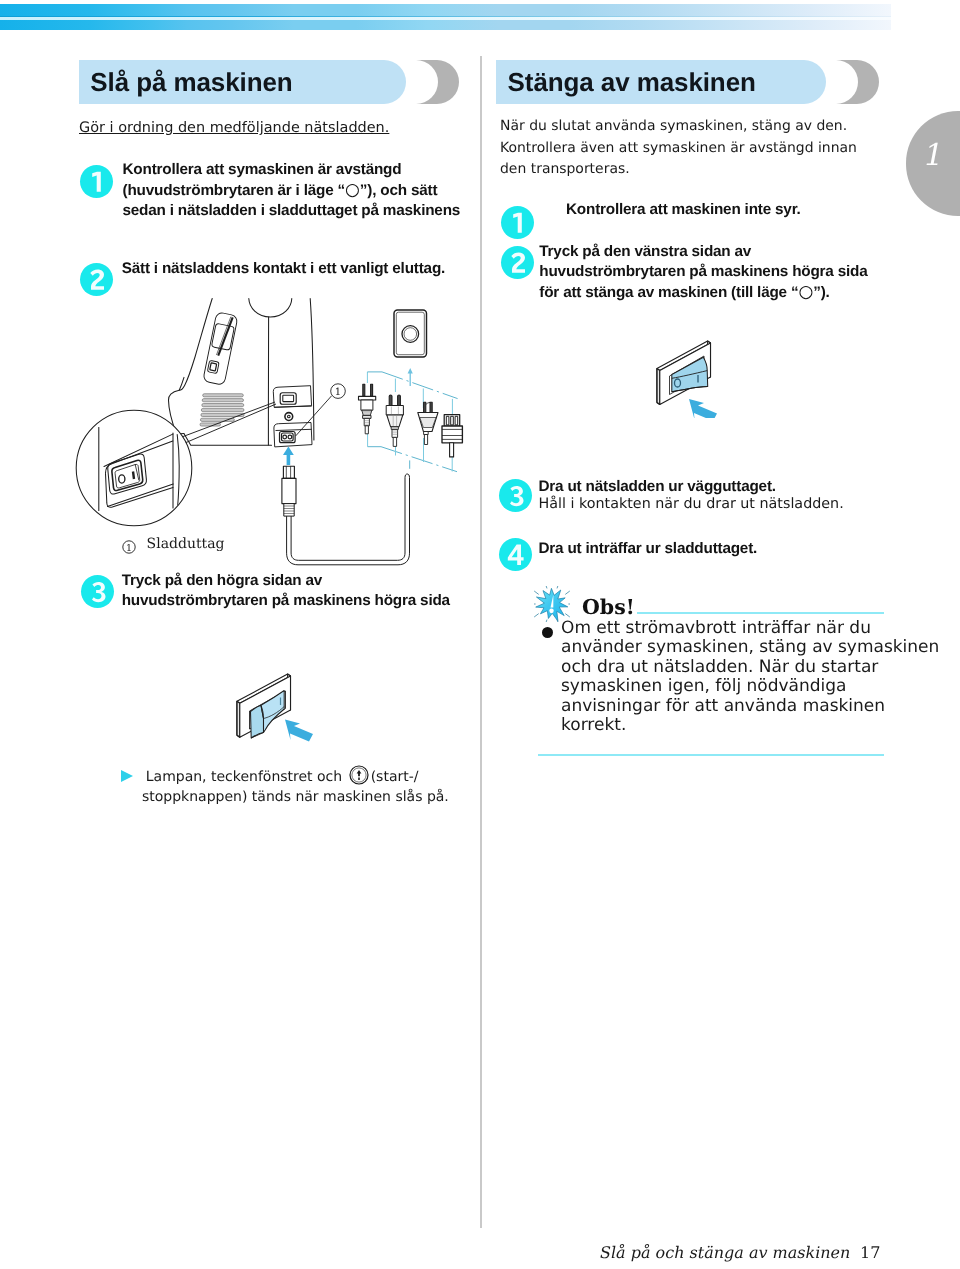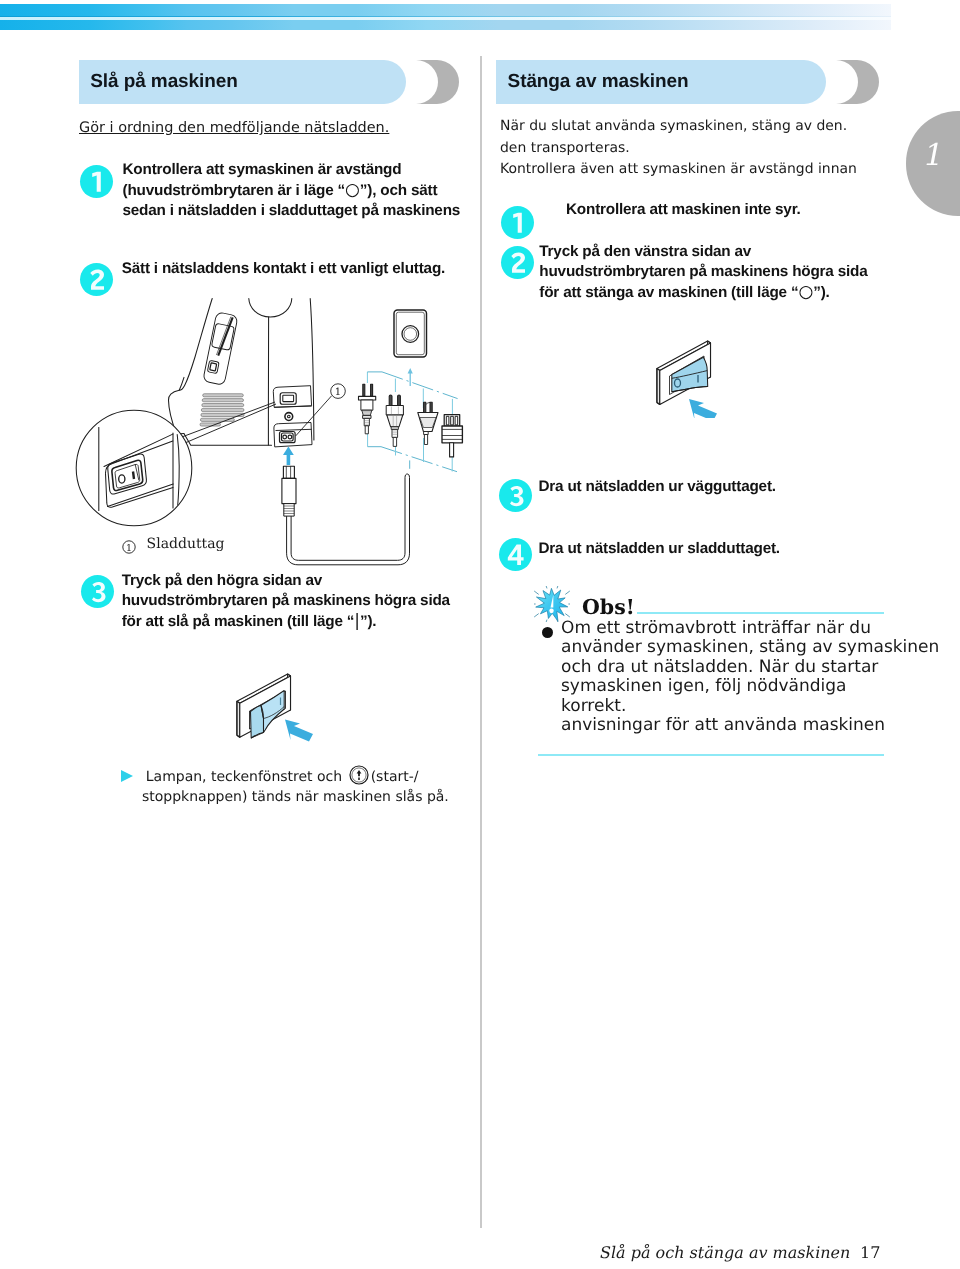--- a/index.html
+++ b/index.html
@@ -23,21 +23,21 @@
            background:#b0b0b0;border-radius:52px 0 0 52px;}
   .chaptab span{position:absolute;left:8px;top:27px;width:40px;text-align:center;
            font-family:"DejaVu Serif",serif;font-style:italic;font-size:30px;color:#ffffff;}
 
   
   .hbar{position:absolute;height:44px;}
   .hbar .blue{position:absolute;left:0;top:0;height:44px;
               background:#bfe1f5;border-radius:0 22px 22px 0;}
   .hbar .arrow{position:absolute;top:0;width:43px;height:44px;}
   .hbar h2{position:absolute;left:11.3px;top:0;margin:0;line-height:44px;white-space:nowrap;
-           font-family:"Liberation Sans",sans-serif;font-weight:bold;font-size:19px;color:#10161c;
+           font-family:"Liberation Sans",sans-serif;font-weight:bold;font-size:26px;color:#10161c;
            letter-spacing:-0.1px;}
 
   
   .intro{position:absolute;font-family:"DejaVu Sans",sans-serif;font-size:13.95px;color:#1a1a1a;line-height:21.7px;white-space:nowrap;}
   .intro-l{font-size:14.45px;text-decoration:underline;}
   .stepnum{position:absolute;width:33px;height:33px;border-radius:50%;background:#19e9ec;}
   .stepnum svg{position:absolute;left:0;top:0;}
   .steptxt{position:absolute;font-family:"Liberation Sans",sans-serif;font-weight:bold;font-size:15.3px;color:#131313;line-height:20.2px;letter-spacing:-0.2px;}
   .oglyph{font-family:"DejaVu Sans",sans-serif;font-weight:normal;font-size:17px;letter-spacing:0;}
   .note{position:absolute;font-family:"DejaVu Sans",sans-serif;font-size:13.85px;color:#1a1a1a;line-height:20.5px;white-space:nowrap;}
@@ -295,21 +295,20 @@
   <div class="cap" style="left:146.6px;top:536px;">Sladduttag</div>
 
   <div class="stepnum" style="left:80.8px;top:574.5px;">
     <svg width="34" height="34" viewBox="0 0 34 34">
         <path d="M11.0 24.5 C12.7 26.3 14.8 27.2 17.4 27.2 C21.6 27.2 24.5 24.9 24.5 21.5 C24.5 19.0 22.9 17.4 20.3 16.9 C22.6 16.1 23.9 14.5 23.9 12.3 C23.9 9.1 21.3 6.9 17.5 6.9 C15.0 6.9 13.0 7.8 11.4 9.4 L13.4 12.0 C14.6 10.7 15.9 10.1 17.4 10.1 C19.0 10.1 20.0 11.0 20.0 12.5 C20.0 14.2 18.8 15.1 16.4 15.1 L15.1 15.1 L15.1 18.1 L16.5 18.1 C19.2 18.1 20.5 19.2 20.5 21.1 C20.5 23.1 19.2 24.2 17.0 24.2 C15.4 24.2 14.0 23.6 12.7 22.3 Z" fill="#f2fdfe"></path>
       </svg>
   </div>
   <div class="steptxt" style="left:121.7px;top:570.5px;width:380px;">
     <div>Tryck på den högra sidan av</div>
     <div>huvudströmbrytaren på maskinens högra sida</div>
-    <div><span>för att slå på maskinen (till läge “</span><span class="oglyph">|</span><span>”).</span></div>
   </div>
 
   <svg style="position:absolute;left:225px;top:665px;" width="105" height="80" viewBox="0 0 105 80">
     <g stroke="#1f1f1f" stroke-width="1.1" stroke-linejoin="round">
 
       <path d="M11.9 36.3 L62.6 9 L65.5 11 L14.8 38.3 Z" fill="#fff"></path>
       <path d="M11.9 36.3 L14.8 38.3 L14.8 72.3 L11.9 70.3 Z" fill="#e8e8e8"></path>
       <path d="M62.6 9 L65.5 11 L65.5 45 L62.6 43 Z" fill="#e8e8e8"></path>
       <path d="M14.8 38.3 L65.5 11 L65.5 45 L14.8 72.3 Z" fill="#fff"></path>
       <path d="M11.9 70.3 L14.8 72.3" fill="none"></path>
@@ -345,22 +344,22 @@
   <div class="hbar" style="left:496.3px;top:60px;width:150px;">
     <div class="blue" style="width:330px;"></div>
     <svg class="arrow" style="left:339.5px;" viewBox="0 0 43 44">
       <path d="M0 0 H21 A22 22 0 0 1 21 44 H0 A22 22 0 0 0 0 0 Z" fill="#b3b3b3"></path>
     </svg>
     <h2>Stänga av maskinen</h2>
   </div>
 
   <div class="intro" style="left:500px;top:116px;width:400px;">
     <div>När du slutat använda symaskinen, stäng av den.</div>
+    <div>Kontrollera även att symaskinen är avstängd innan</div>
     <div>den transporteras.</div>
-    <div>Kontrollera även att symaskinen är avstängd innan</div>
   </div>
 
   <div class="stepnum" style="left:500.5px;top:206px;">
     <svg width="34" height="34" viewBox="0 0 34 34">
         <path d="M12.2 12.0 L12.2 8.2 L17.0 6.8 L20.8 6.8 L20.8 26.8 L16.7 26.8 L16.7 10.6 Z" fill="#f2fdfe"></path>
       </svg>
   </div>
   <div class="steptxt" style="left:566px;top:200px;width:380px;">Kontrollera att maskinen inte syr.</div>
 
   <div class="stepnum" style="left:500.5px;top:245.8px;">
@@ -395,27 +394,28 @@
     <path d="M44 66 L59 70 L53 72.5 L72 80.5 L68 88 L49 80 L49.5 86.5 Z" fill="#3badde"></path>
   </svg>
 
 
   <div class="stepnum" style="left:499.2px;top:479px;">
     <svg width="34" height="34" viewBox="0 0 34 34">
         <path d="M11.0 24.5 C12.7 26.3 14.8 27.2 17.4 27.2 C21.6 27.2 24.5 24.9 24.5 21.5 C24.5 19.0 22.9 17.4 20.3 16.9 C22.6 16.1 23.9 14.5 23.9 12.3 C23.9 9.1 21.3 6.9 17.5 6.9 C15.0 6.9 13.0 7.8 11.4 9.4 L13.4 12.0 C14.6 10.7 15.9 10.1 17.4 10.1 C19.0 10.1 20.0 11.0 20.0 12.5 C20.0 14.2 18.8 15.1 16.4 15.1 L15.1 15.1 L15.1 18.1 L16.5 18.1 C19.2 18.1 20.5 19.2 20.5 21.1 C20.5 23.1 19.2 24.2 17.0 24.2 C15.4 24.2 14.0 23.6 12.7 22.3 Z" fill="#f2fdfe"></path>
       </svg>
   </div>
   <div class="steptxt" style="left:538.5px;top:476.5px;width:380px;">Dra ut nätsladden ur vägguttaget.</div>
+  <div class="note note-sub" style="left:538.5px;top:493.5px;width:380px;">Håll i kontakten när du drar ut nätsladden.</div>
 
   <div class="stepnum" style="left:499.2px;top:538.1px;">
     <svg width="34" height="34" viewBox="0 0 34 34">
         <path d="M18.2 27.0 L18.2 22.4 L8.8 22.4 L8.8 19.4 L17.6 6.6 L22.0 6.6 L22.0 19.3 L24.6 19.3 L24.6 22.4 L22.0 22.4 L22.0 27.0 Z M18.2 19.3 L18.2 11.2 L12.7 19.3 Z" fill="#f2fdfe"></path>
       </svg>
   </div>
-  <div class="steptxt" style="left:538.5px;top:538.5px;width:380px;">Dra ut nätsladden ur sladduttaget.</div>
+  <div class="steptxt" style="left:538.5px;top:538.5px;width:380px;">Dra ut inträffar ur sladduttaget.</div>
 
   <div class="noticebox">
     <svg class="starburst" width="36" height="36" viewBox="0 0 44 44">
       <defs>
           <linearGradient id="bgrad" x1="0" y1="0" x2="1" y2="1">
         <stop offset="0%" stop-color="#6fe6f5"></stop>
             <stop offset="45%" stop-color="#3fc8f0"></stop>
             <stop offset="100%" stop-color="#1eb4ec"></stop>
       </linearGradient>
         </defs>
@@ -436,21 +436,21 @@
       <ellipse cx="21.4" cy="30.4" rx="2.7" ry="2.9" fill="#ffffff"></ellipse>
     </svg>
     <span class="noticetitle">Obs!</span>
     <div class="noticerule"></div>
     <div class="noticebullet"></div>
     <div class="noticebody">
       <div>Om ett strömavbrott inträffar när du</div>
       <div>använder symaskinen, stäng av symaskinen</div>
       <div>och dra ut nätsladden. När du startar</div>
       <div>symaskinen igen, följ nödvändiga</div>
+      <div>anvisningar för att använda maskinen</div>
       <div>korrekt.</div>
-      <div>anvisningar för att använda maskinen</div>
     </div>
     <div class="noticerule btm"></div>
   </div>
 
   <div class="footer" style="left:600px;top:1243px;">Slå på och stänga av maskinen</div>
   <div class="footer" style="left:860px;top:1243px;font-style:normal;">17</div>
 </div>
 
 </body></html>

